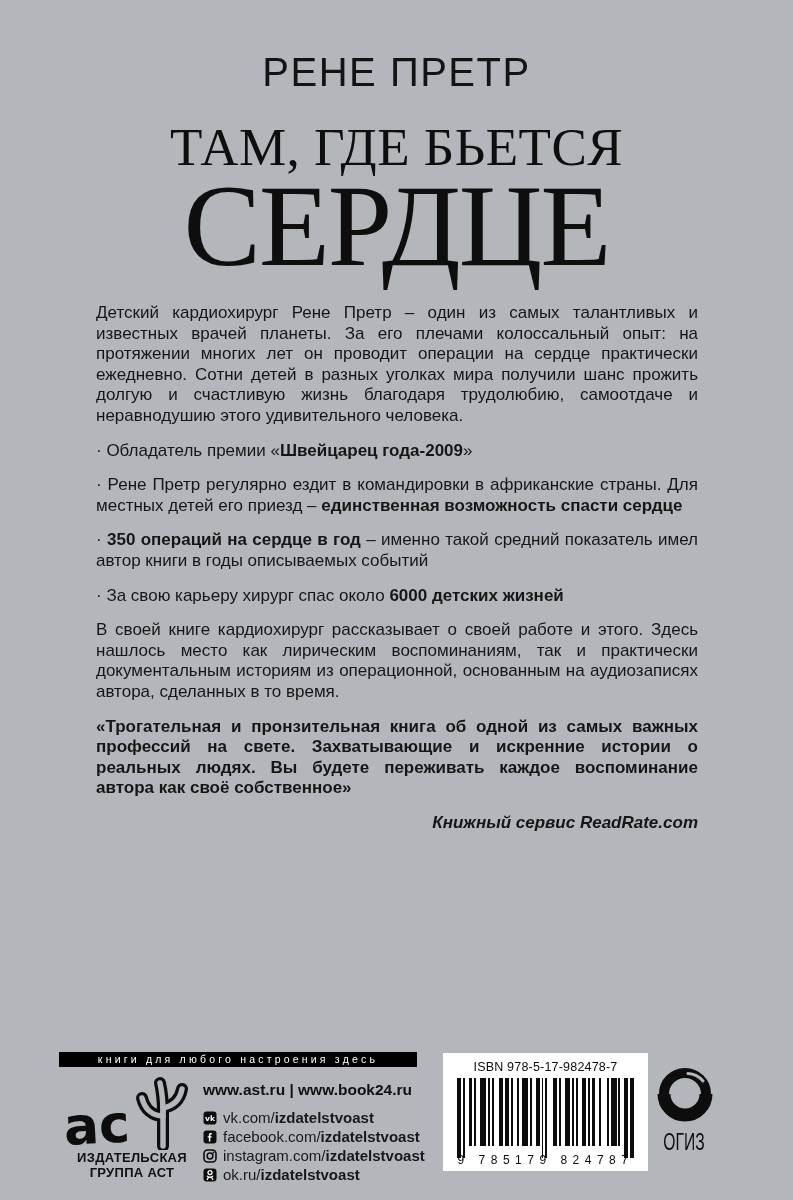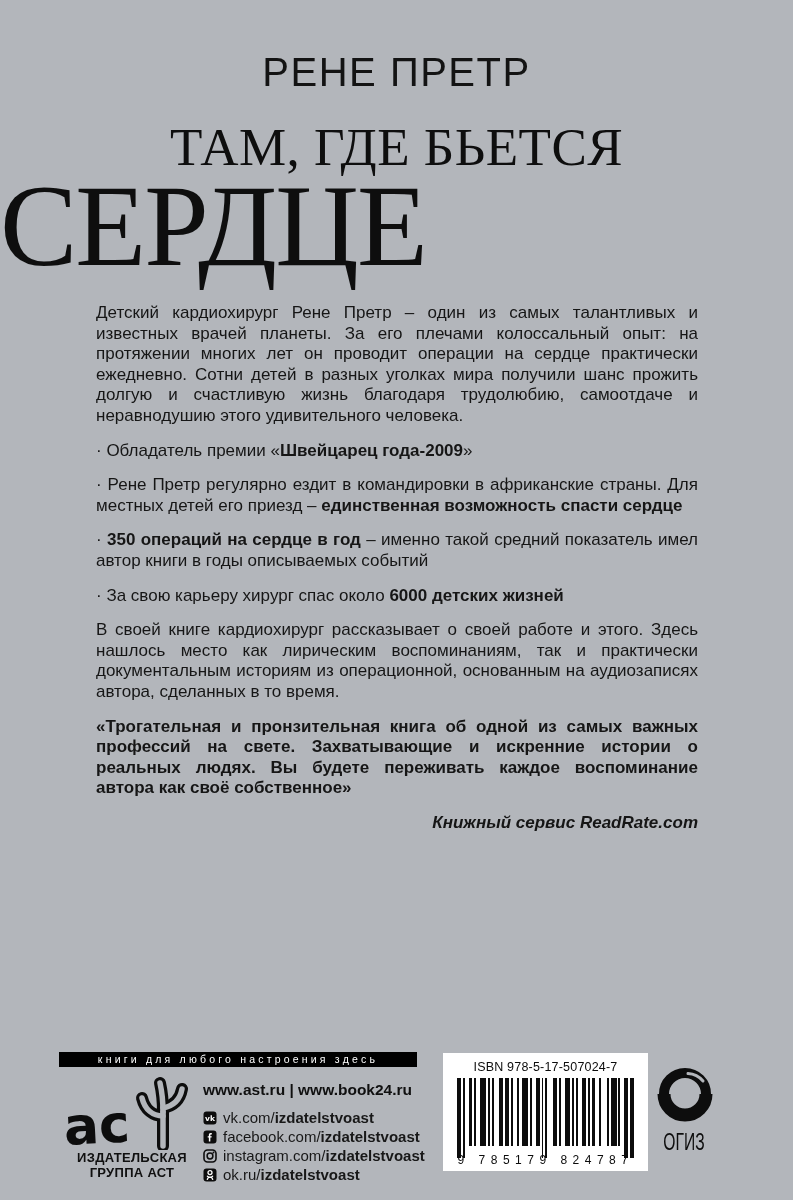--- a/index.html
+++ b/index.html
@@ -22,21 +22,21 @@
   }
   .title-1 {
     position:absolute; top:121px; left:0; width:100%;
     text-align:center;
     font-family:"Liberation Serif", serif;
     font-size:53px; line-height:1; letter-spacing:0.5px;
     color:#0e0e0e;
   }
   .title-2 {
     position:absolute; top:168px; left:0; width:100%;
-    text-align:left;
+    text-align:center;
     font-family:"Liberation Serif", serif;
     font-size:116px; line-height:1; letter-spacing:-2px;
     color:#0e0e0e;
   }
   
   .content {
     position:absolute; top:303px; left:96px; width:602px;
     font-size:17px; line-height:20.6px;
     text-align:justify;
     color:#161616;
@@ -177,21 +177,21 @@
             <rect x="0.5" y="0.5" width="13" height="13" rx="3" fill="#0d0d0d"></rect>
             <circle cx="7" cy="4.6" r="2" fill="none" stroke="#fff" stroke-width="1.3"></circle>
             <path d="M4.4 8.2c1.6 1.3 3.6 1.3 5.2 0 M5.5 9.2l-1.2 2.2 M8.5 9.2l1.2 2.2" fill="none" stroke="#fff" stroke-width="1.3" stroke-linecap="round"></path>
           </svg>
         <span><span>ok.ru/</span><b>izdatelstvoast</b></span>
       </div>
     </div>
   </div>
 
   <div class="barcode-box">
-    <div class="isbn">ISBN 978-5-17-507024-7</div>
+    <div class="isbn">ISBN 978-5-17-982478-7</div>
     <div class="bars" id="bars">
         <i class="tall" style="width: 3.84783px; margin-right: 1.92391px;"></i>
         <i class="tall" style="width: 1.92391px; margin-right: 3.84783px;"></i>
         <i style="width: 3.84783px; margin-right: 1.92391px;"></i>
         <i style="width: 1.92391px; margin-right: 3.84783px;"></i>
         <i style="width: 5.77174px; margin-right: 1.92391px;"></i>
         <i style="width: 1.92391px; margin-right: 1.92391px;"></i>
         <i style="width: 1.92391px; margin-right: 5.77174px;"></i>
         <i style="width: 3.84783px; margin-right: 1.92391px;"></i>
         <i style="width: 3.84783px; margin-right: 1.92391px;"></i>

